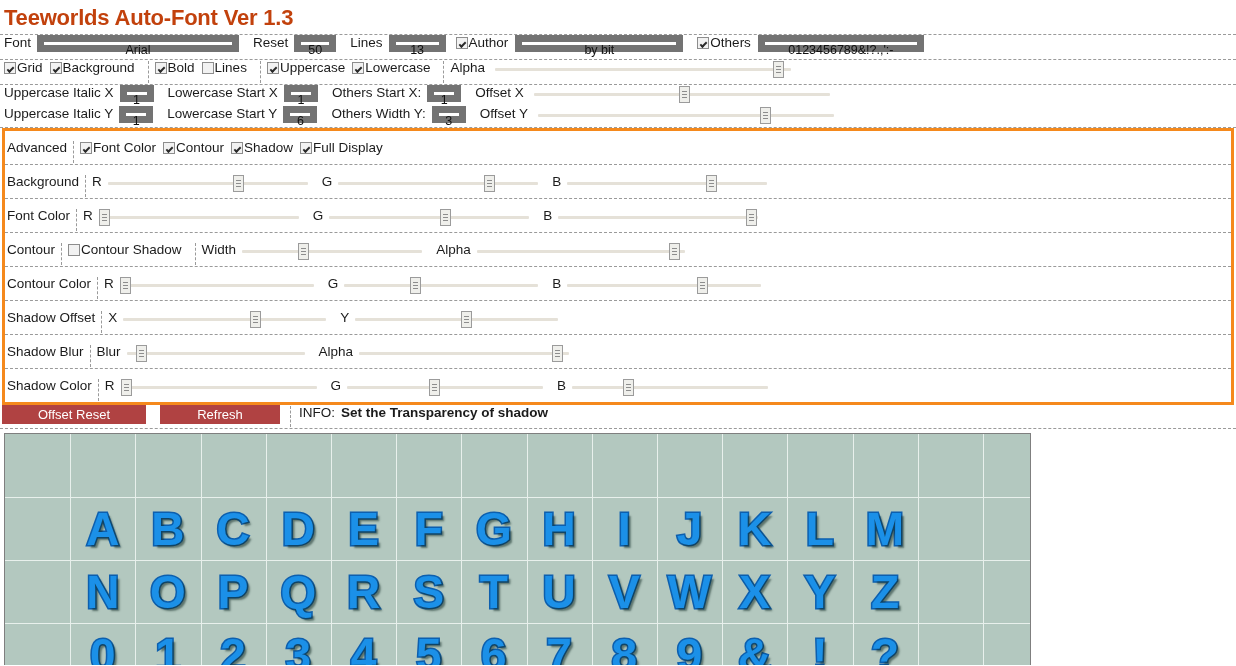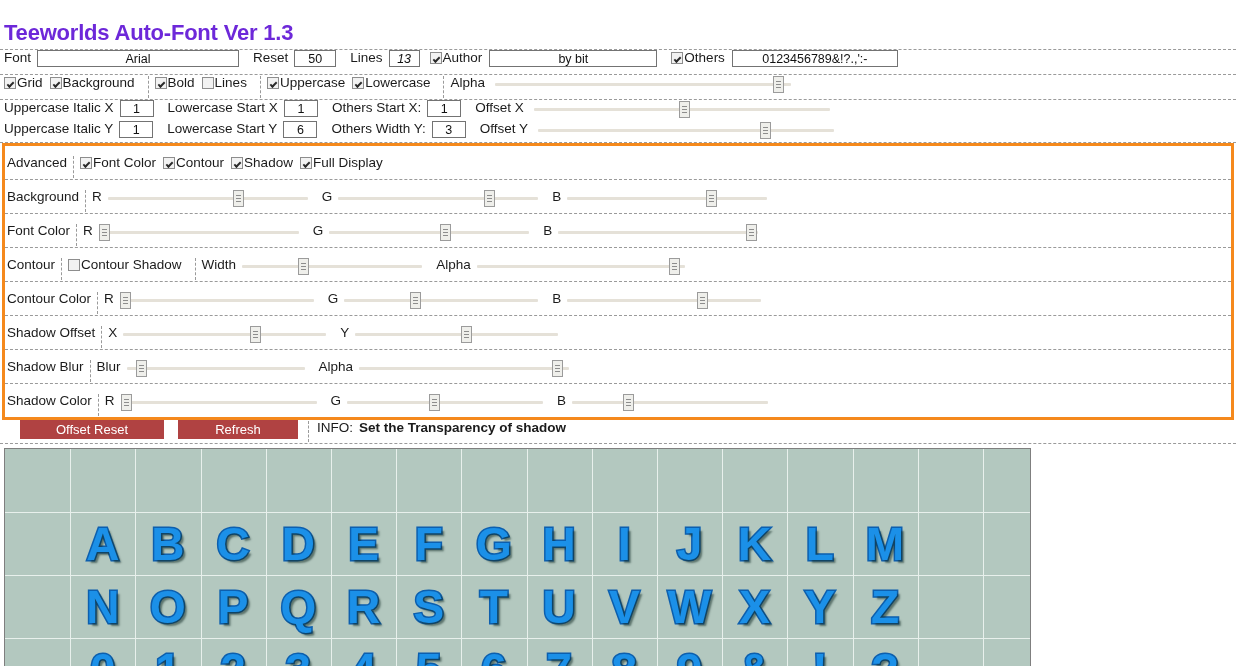--- a/index.html
+++ b/index.html
@@ -8,46 +8,46 @@
     background:#ffffff;
     font-family:"Liberation Sans", sans-serif;
     font-size:13.5px;color:#1b1b1b;
     -webkit-font-smoothing:antialiased;
   }
   .app{position:relative;width:1236px;height:666px;}
 
   
   .title{
     font-size:22px;font-weight:bold;letter-spacing:-0.2px;
-    padding:5px 0 3px 4px;color:#6d28d9;margin-top:15px;
+    padding:5px 0 3px 4px;color:#c2410c;
   }
 
   
   .hsep{border-top:1px dashed #9a9a9a;height:0;}
   .vsep{border-left:1px dashed #9a9a9a;align-self:stretch;margin:1px 6px;}
 
   .row{display:flex;align-items:flex-start;height:24px;padding:0 2px 0 4px;box-sizing:border-box;}
   .row.tall{height:21px;}
 
   .lbl{white-space:nowrap;}
   .sp6{width:6px;flex:none;}
   .sp10{width:10px;flex:none;}
   .sp14{width:14px;flex:none;}
 
   
   .tinput{
-    border:1px solid #737373;background:#fff;
+    border:7px solid #737373;background:#fff;
     height:17px;line-height:17px;box-sizing:border-box;
     text-align:center;font-size:12.5px;color:#111;
     font-family:"Liberation Sans", sans-serif;
     padding:0 2px;
   }
   .w-font{width:202px;}
   .w-size{width:42px;}
-  .w-lines{width:31px;font-style:italic;}
+  .w-lines{width:57px;}
   .w-author{width:168px;}
   .w-others{width:166px;}
   .w-num{width:34px;text-align:center;}
 
   
   .cb{
     width:12px;height:12px;box-sizing:border-box;
     border:1px solid #8d8d8d;background:#f2f2f2;
     display:inline-block;position:relative;flex:none;
     margin-right:1px;
@@ -418,21 +418,21 @@
       <span class="sp14"></span>
       <span class="lbl">B</span>
       <span class="sp6"></span>
       <div class="slider" style="width:196px">
         <div class="track"></div>
         <div class="thumb" style="left:51px"></div>
       </div>
     </div>
   </div>
 
-  <div class="row" style="height:23px;padding-left:20px;">
+  <div class="row" style="height:23px;padding-left:2px;">
     <div class="btn btn-offset">Offset Reset</div>
     <span class="sp14"></span>
     <div class="btn btn-refresh">Refresh</div>
     <span class="vsep" style="margin-left:10px;margin-right:8px;"></span>
     <span class="info-lbl">INFO:</span>
     <span class="sp6"></span>
     <span class="info-val">Set the Transparency of shadow</span>
   </div>
   <div class="hsep"></div>
 

